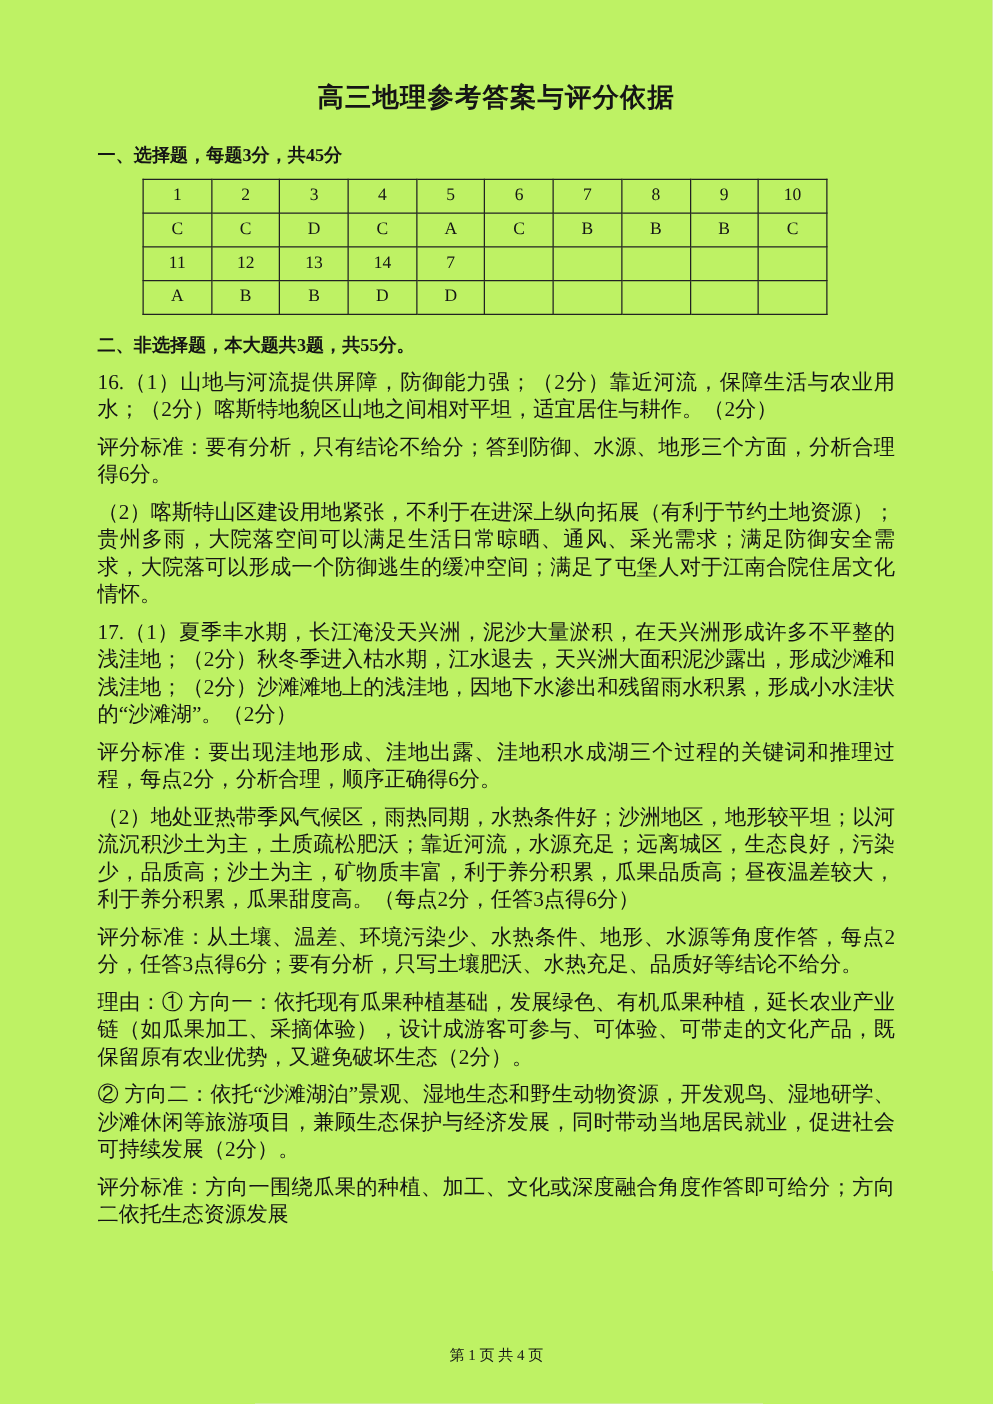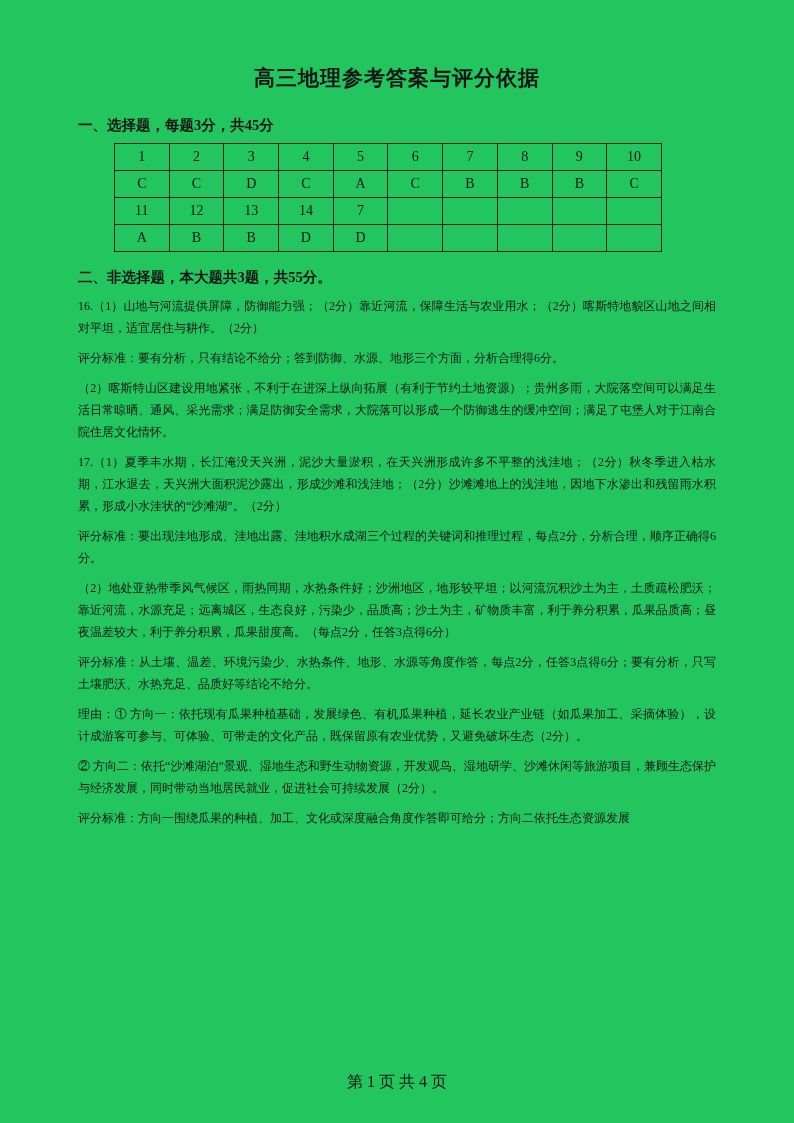--- a/index.html
+++ b/index.html
@@ -1,21 +1,21 @@
 <!DOCTYPE html>
 <html><head>
 <meta charset="utf-8">
 <style>
   * { margin: 0; padding: 0; box-sizing: border-box; }
   html, body { background: #e8e8e8; }
   .page {
     width: 794px;
     height: 1123px;
     margin: 0 auto;
-    background: #22c55e;
+    background: #bef264;
     position: relative;
     padding: 64px 78px 0 78px;
     font-family: "Liberation Serif", "DejaVu Serif", serif;
     color: #151515;
     overflow: hidden;
   }
   .title {
     text-align: center;
     font-size: 21px;
     font-weight: bold;
@@ -38,33 +38,33 @@
   table.answer-table td {
     border: 1px solid #222222;
     height: 27px;
     text-align: center;
     vertical-align: middle;
     font-size: 14px;
     font-family: "Liberation Serif", "DejaVu Serif", serif;
     color: #151515;
   }
   .body-text p {
-    font-size: 12px;
+    font-size: 17px;
     line-height: 22px;
     text-align: justify;
     margin-bottom: 8px;
     word-break: break-all;
   }
   .footer {
     position: absolute;
     bottom: 30px;
     left: 0;
     right: 0;
     text-align: center;
-    font-size: 16px;
+    font-size: 12px;
     color: #151515;
   }
 </style>
 </head>
 <body>
 
 <div class="page">
 
   <h1 class="title">高三地理参考答案与评分依据</h1>
 

